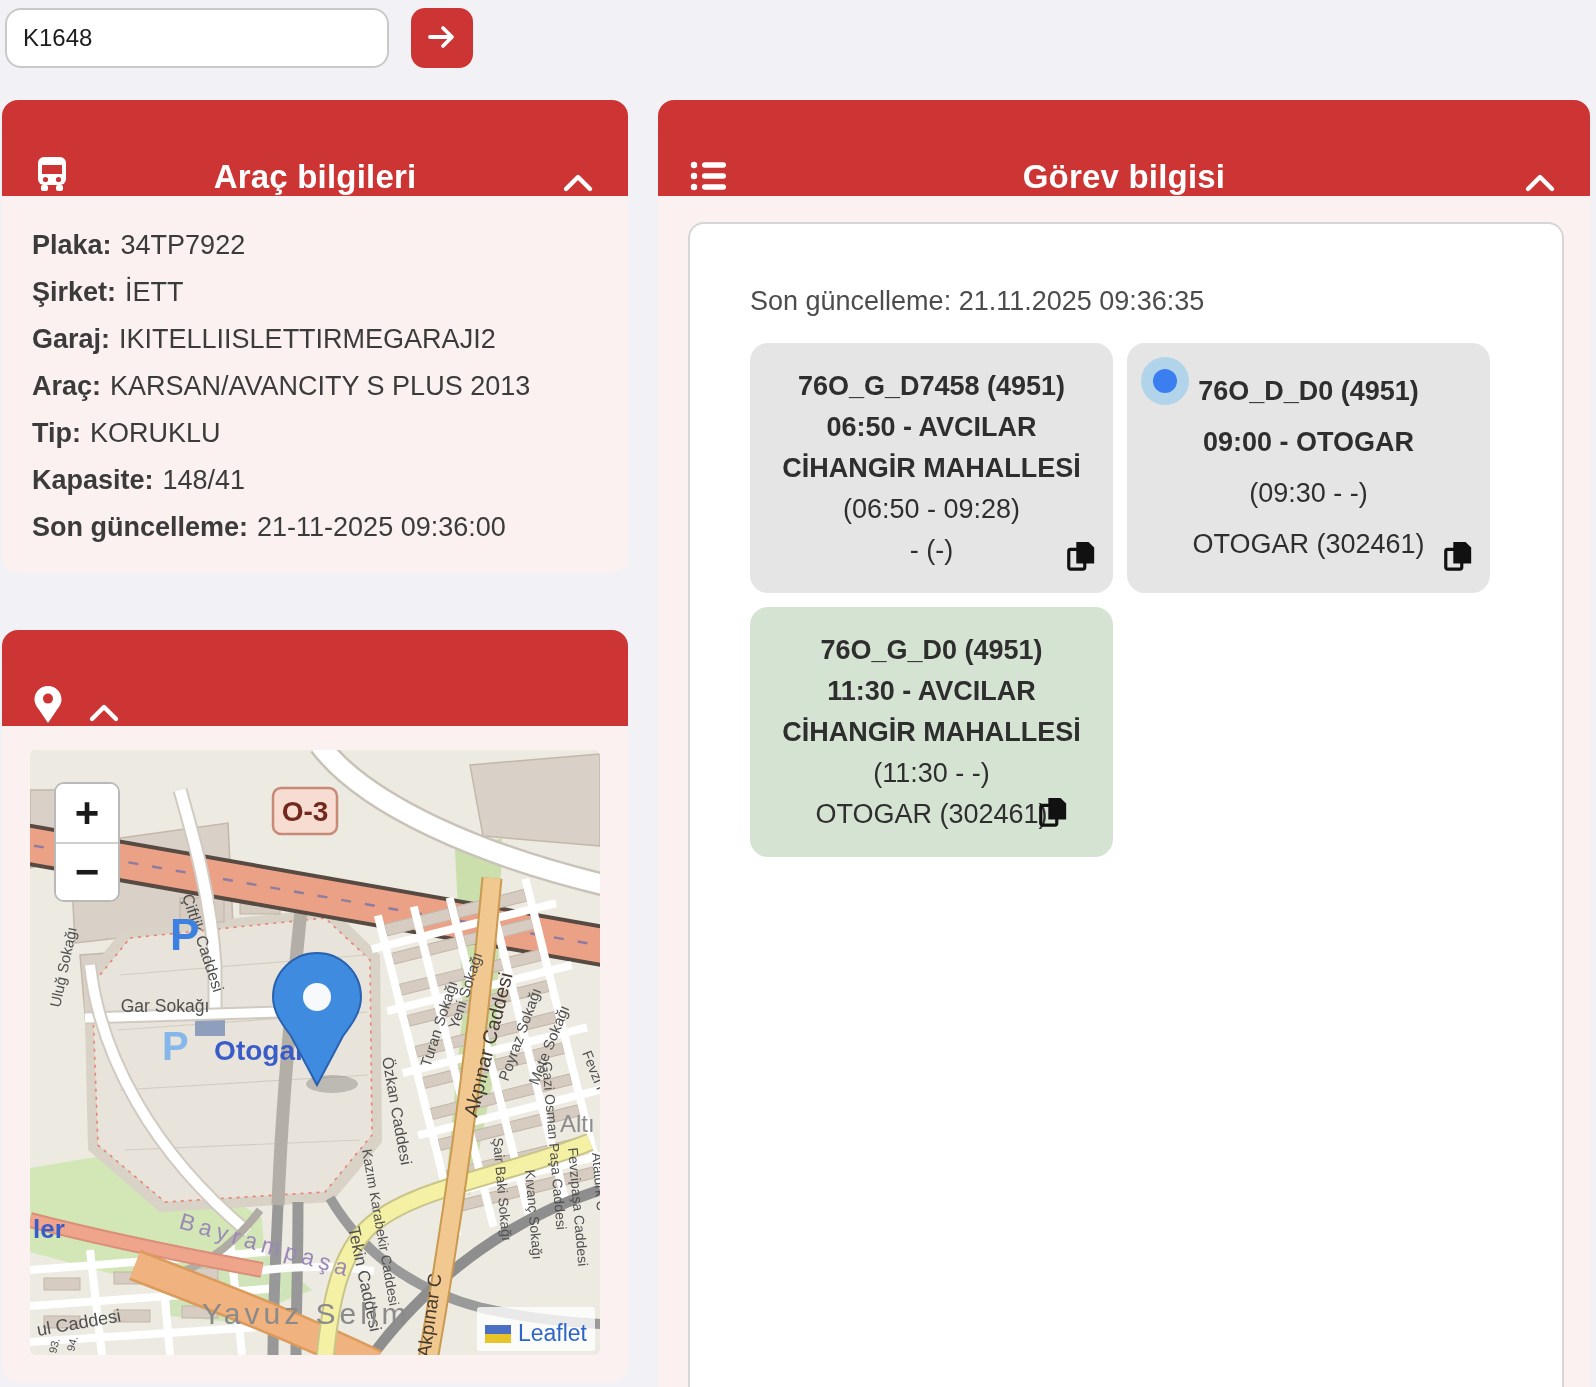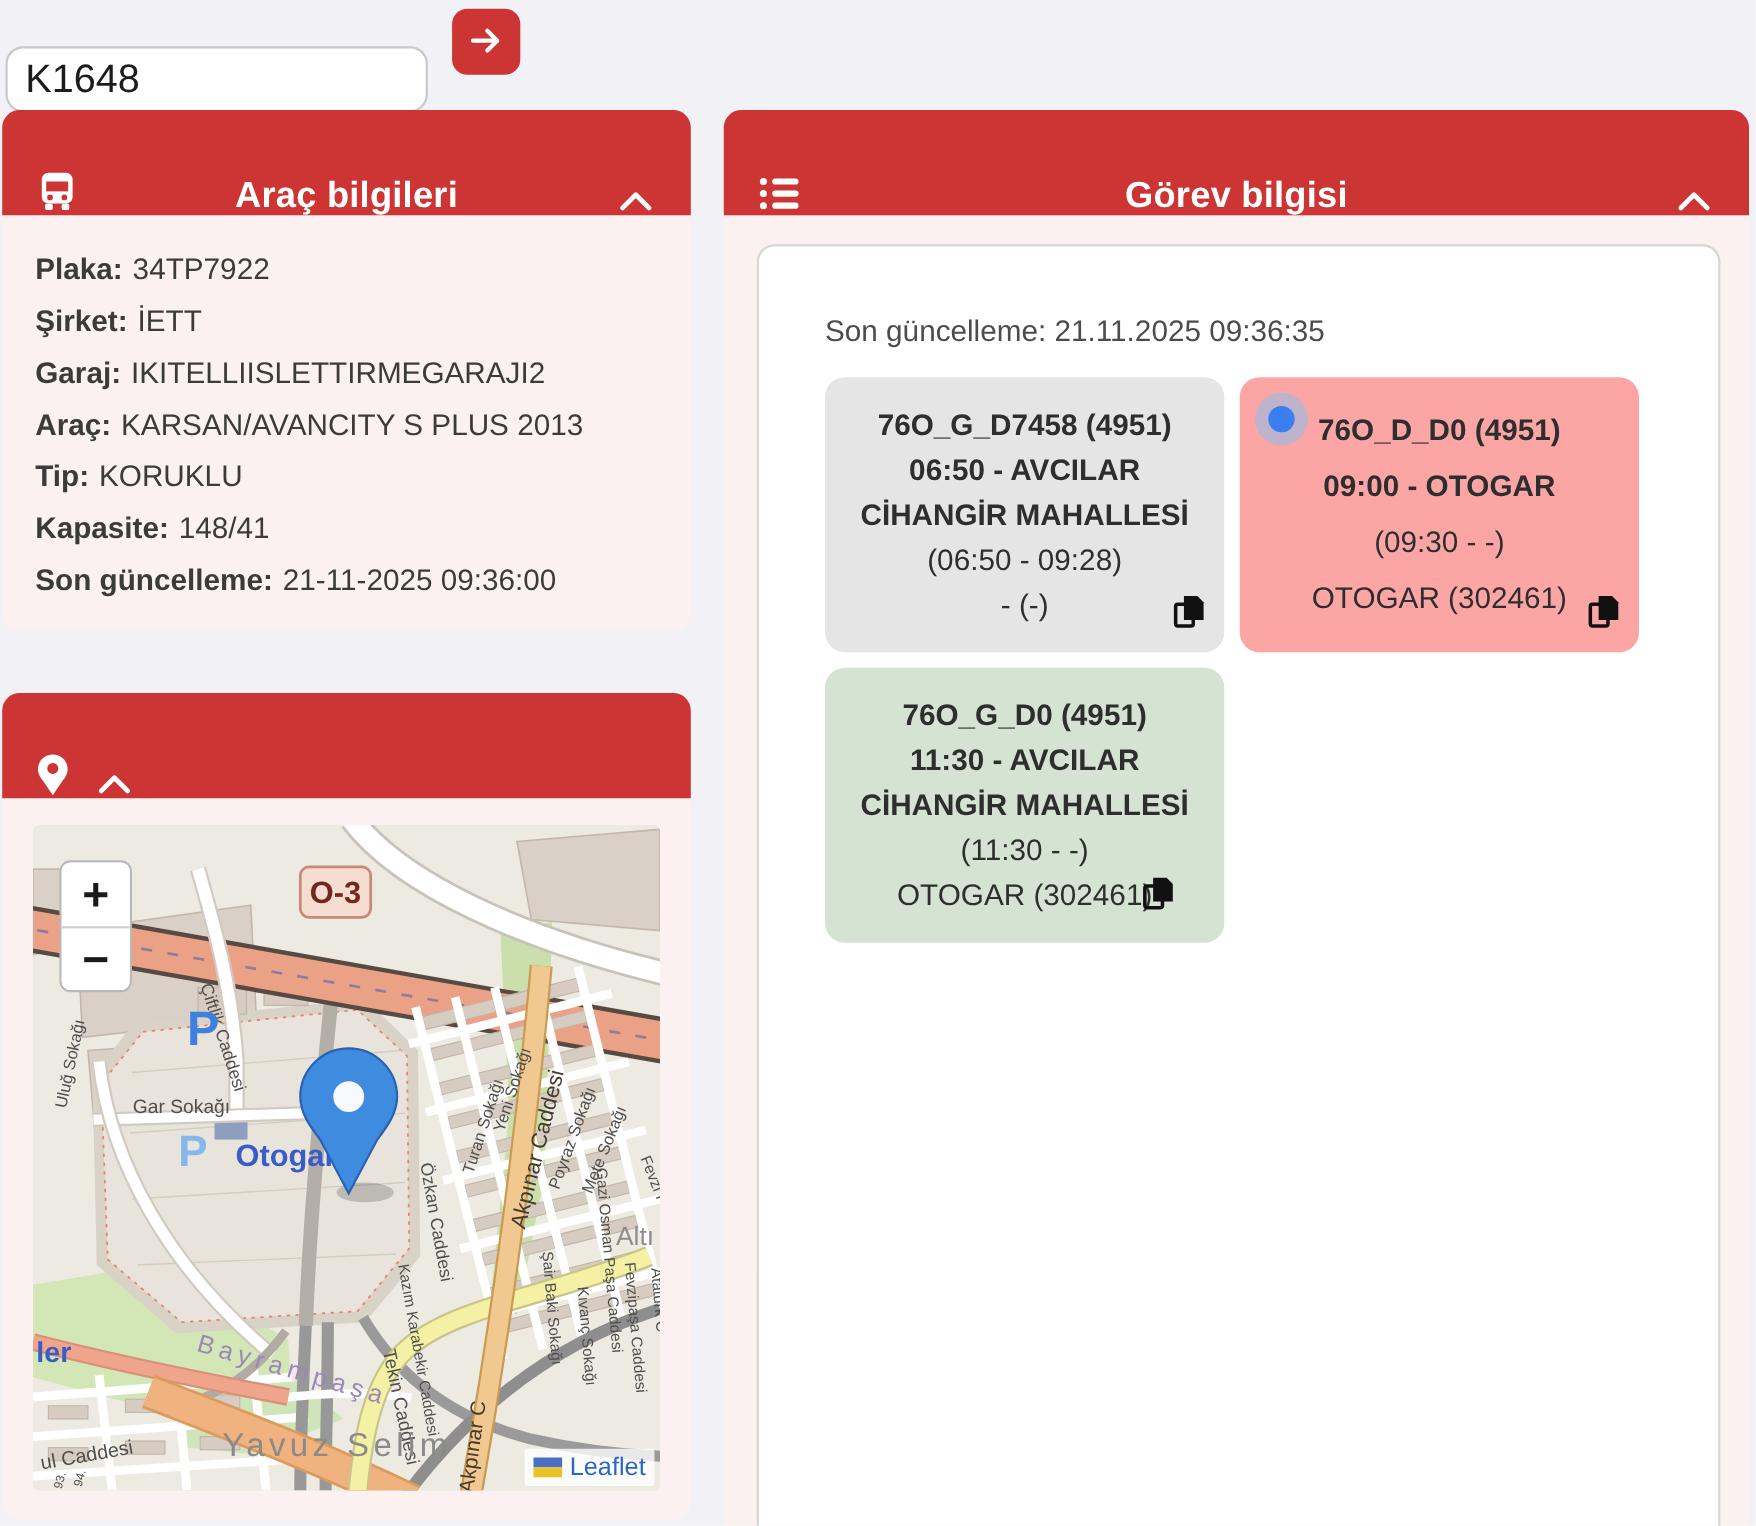--- a/index.html
+++ b/index.html
@@ -6,23 +6,22 @@
   body{
     width:1596px;height:1387px;position:relative;overflow:hidden;
     background:#f2f2f6;
     font-family:"Liberation Sans", sans-serif;
     color:#363636;
   }
   
   .search-row{position:absolute;left:5px;top:8px;display:flex;gap:22px;}
   .search-input{
     width:348px;height:56px;border:2px solid #c9c9c9;border-radius:16px;
-    font-size:36px;padding:0 16px;color:#1c1c1c;background:#ffffff;outline:none;
+    font-size:24px;padding:0 16px;color:#1c1c1c;background:#ffffff;outline:none;
     font-family:"Liberation Sans", sans-serif;
-    margin-top:34px;
   }
   .search-btn{
     width:62px;height:60px;border:none;border-radius:14px;background:#cd3434;
     display:flex;align-items:center;justify-content:center;cursor:pointer;
   }
   
   .panel{position:absolute;border-radius:16px;}
   .panel-header{
     height:96px;background:#cd3434;border-radius:16px 16px 0 0;
     display:flex;align-items:flex-end;padding:0 30px;box-sizing:border-box;color:#fff;
@@ -47,21 +46,21 @@
     border:2px solid #b9b9b9;border-radius:10px;overflow:hidden;z-index:20;
   }
   .zoom-btn{
     display:block;width:100%;height:58px;background:#fff;border:none;cursor:pointer;
     font-size:42px;font-weight:700;color:#1a1a1a;line-height:56px;padding:0;
     font-family:"Liberation Sans", sans-serif;
   }
   .zoom-btn + .zoom-btn{border-top:2px solid #cfcfcf;}
   .leaflet-attr{
     position:absolute;right:5px;bottom:4px;z-index:20;background:rgba(255,255,255,.78);
-    padding:3px 8px 4px 8px;border-radius:3px;display:flex;align-items:center;gap:7px;
+    padding:13px 8px 4px 8px;border-radius:3px;display:flex;align-items:center;gap:7px;
     font-size:23px;color:#2c66c9;
   }
   .ua-flag{width:26px;height:18px;display:inline-block;}
   .ua-flag .b{height:9px;background:#4c6fc6;}
   .ua-flag .y{height:9px;background:#e8c32a;}
   
   .panel-tasks{left:658px;top:100px;width:932px;height:1287px;border-radius:16px 16px 0 0;}
   .tasks-body{height:1191px;border-radius:0;padding:26px 26px 0 30px;box-sizing:border-box;}
   .tasks-card{
     background:#ffffff;border:2px solid #d6d6d6;border-radius:16px;height:1600px;
@@ -359,21 +358,21 @@
           <div class="task-window">(06:50 - 09:28)</div>
           <div class="task-stop">- (-)</div>
           <button class="copy-btn">
             <svg width="32" height="36" viewBox="0 0 34 36">
               <rect x="4" y="11" width="17" height="21" rx="2" fill="none" stroke="#111" stroke-width="3.4"></rect>
               <path d="M12 3 h13 l6 6 v17 h-19 z" fill="#111"></path>
             </svg>
           </button>
         </div>
 
-        <div class="task-card card2" style="background: #fca5a5; gap: 10px;">
+        <div class="task-card card2" style="background: #e5e5e5; gap: 10px;">
           <span class="active-dot"></span>
           <div class="task-title">76O_D_D0 (4951)</div>
           <div class="task-route">09:00 - OTOGAR</div>
           <div class="task-window">(09:30 - -)</div>
           <div class="task-stop">OTOGAR (302461)</div>
           <button class="copy-btn">
             <svg width="32" height="36" viewBox="0 0 34 36">
               <rect x="4" y="11" width="17" height="21" rx="2" fill="none" stroke="#111" stroke-width="3.4"></rect>
               <path d="M12 3 h13 l6 6 v17 h-19 z" fill="#111"></path>
             </svg>

